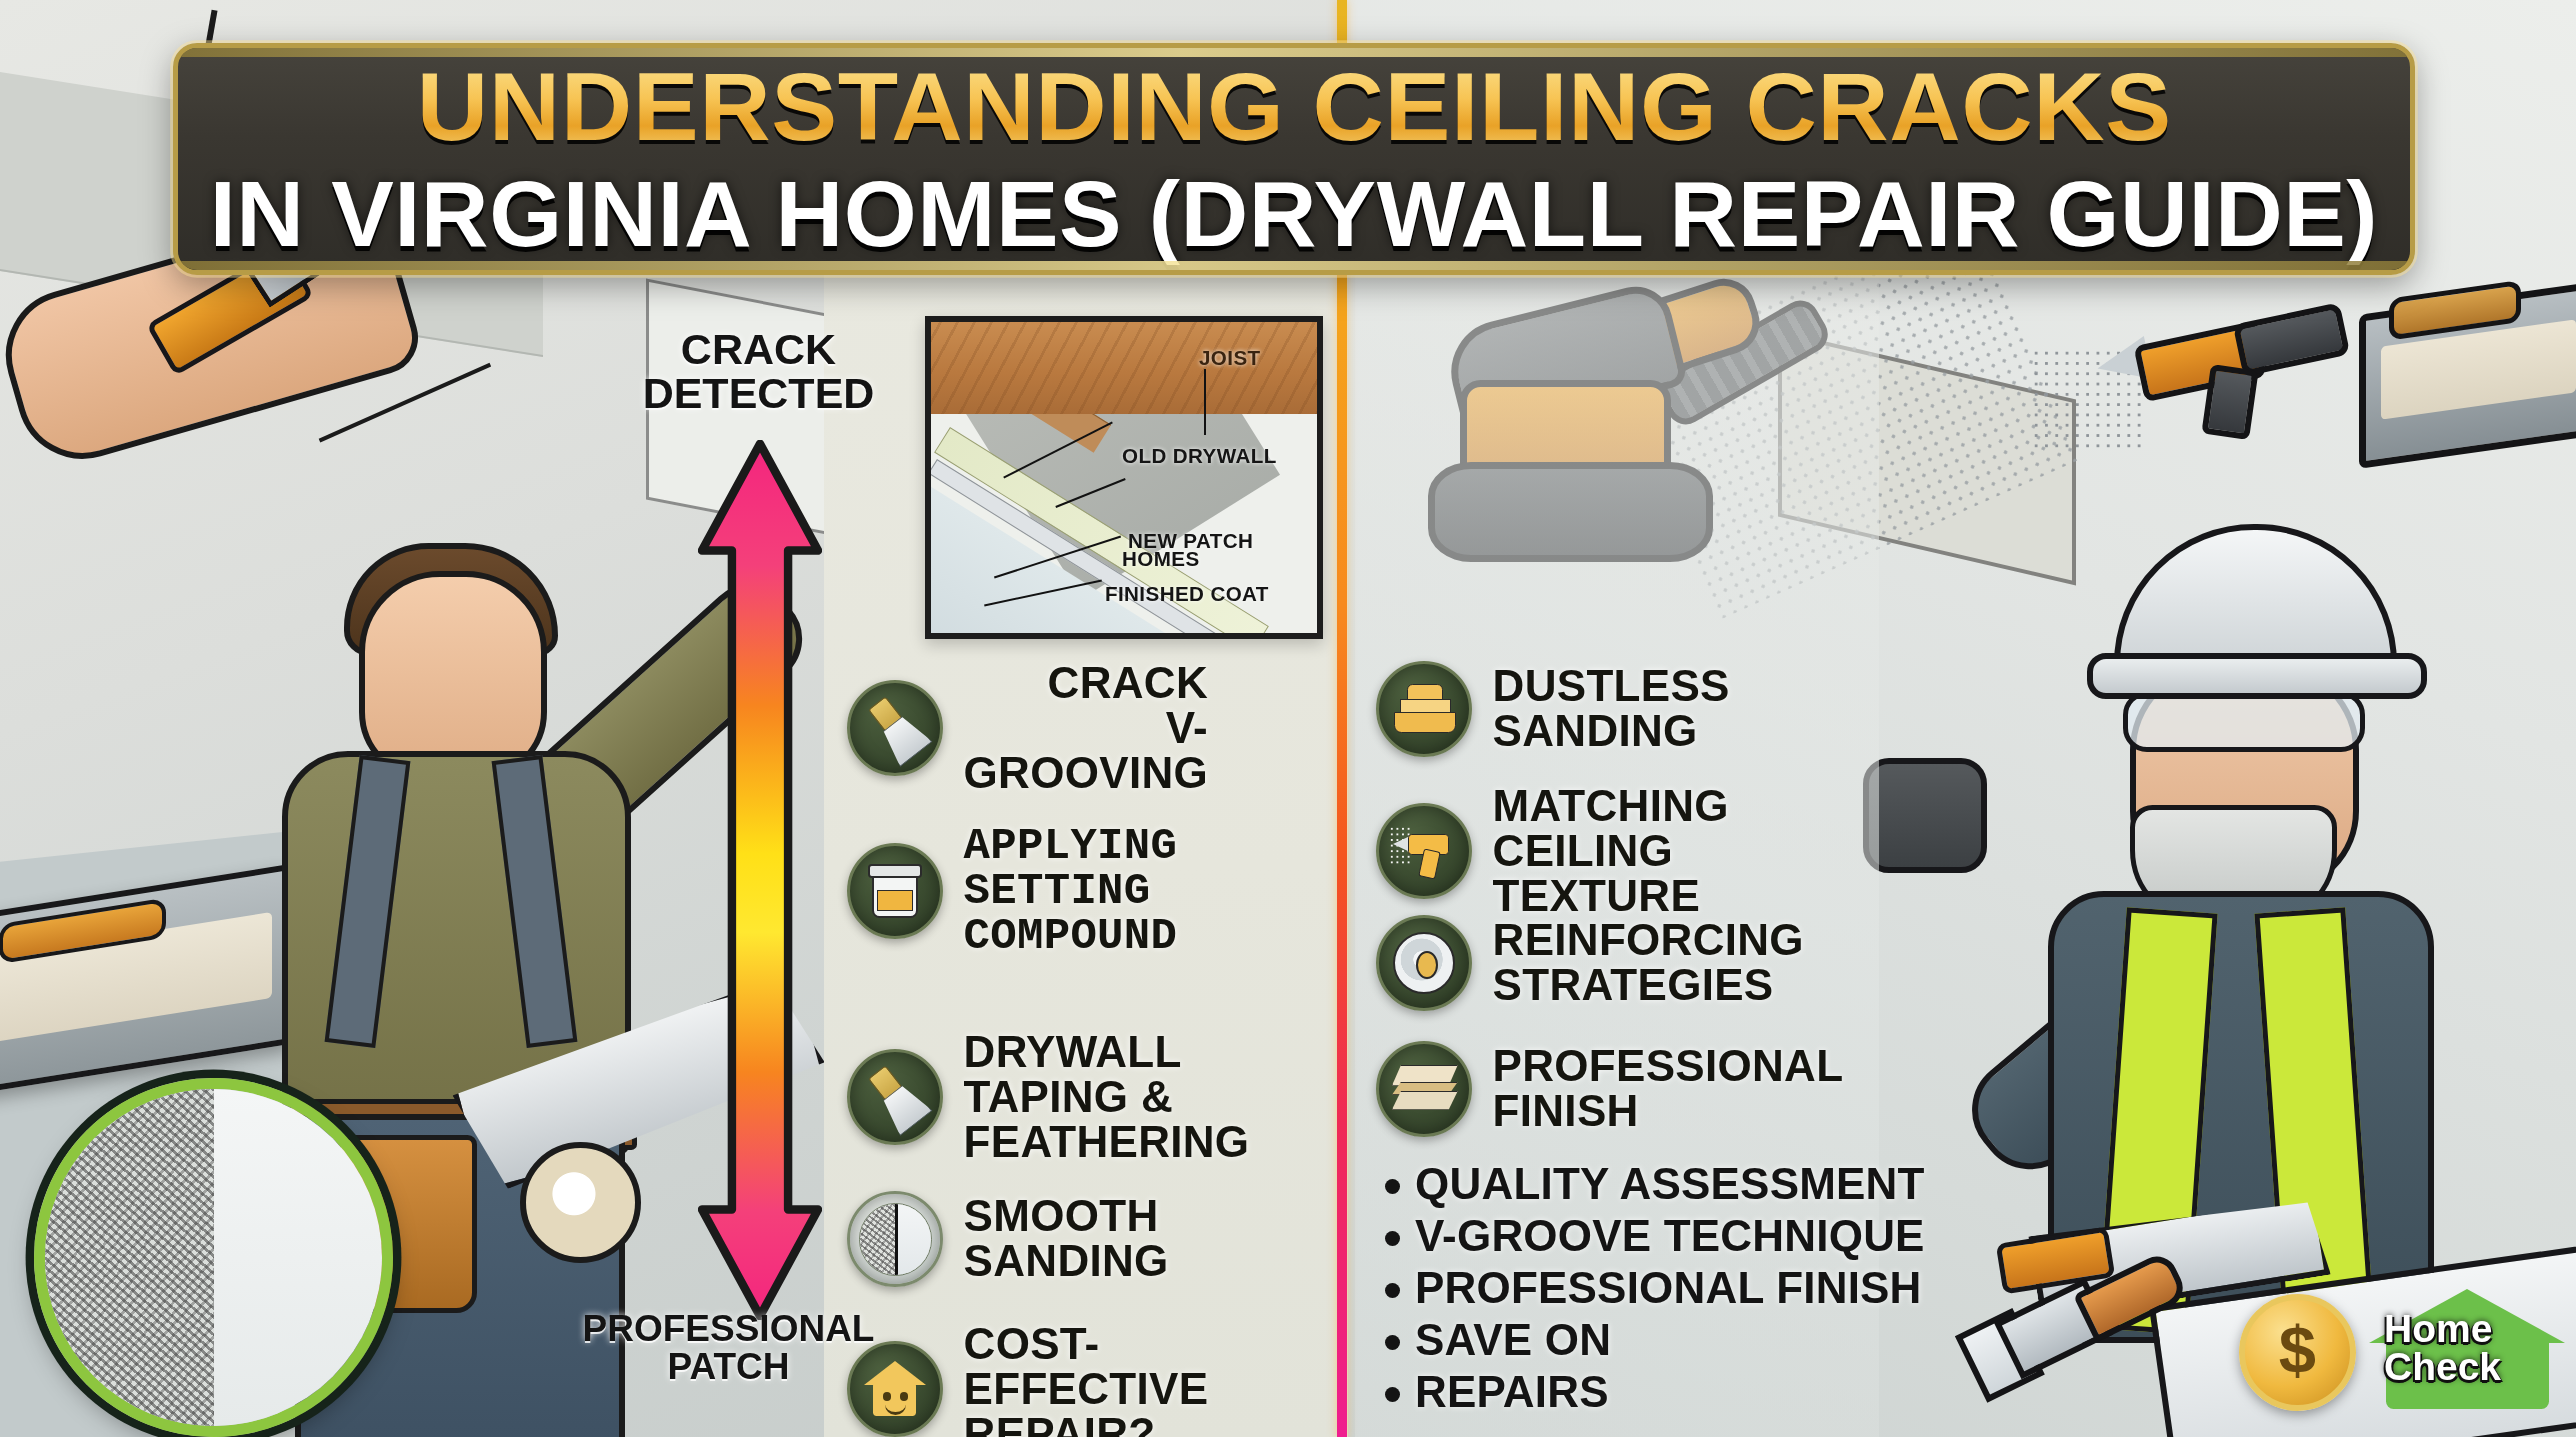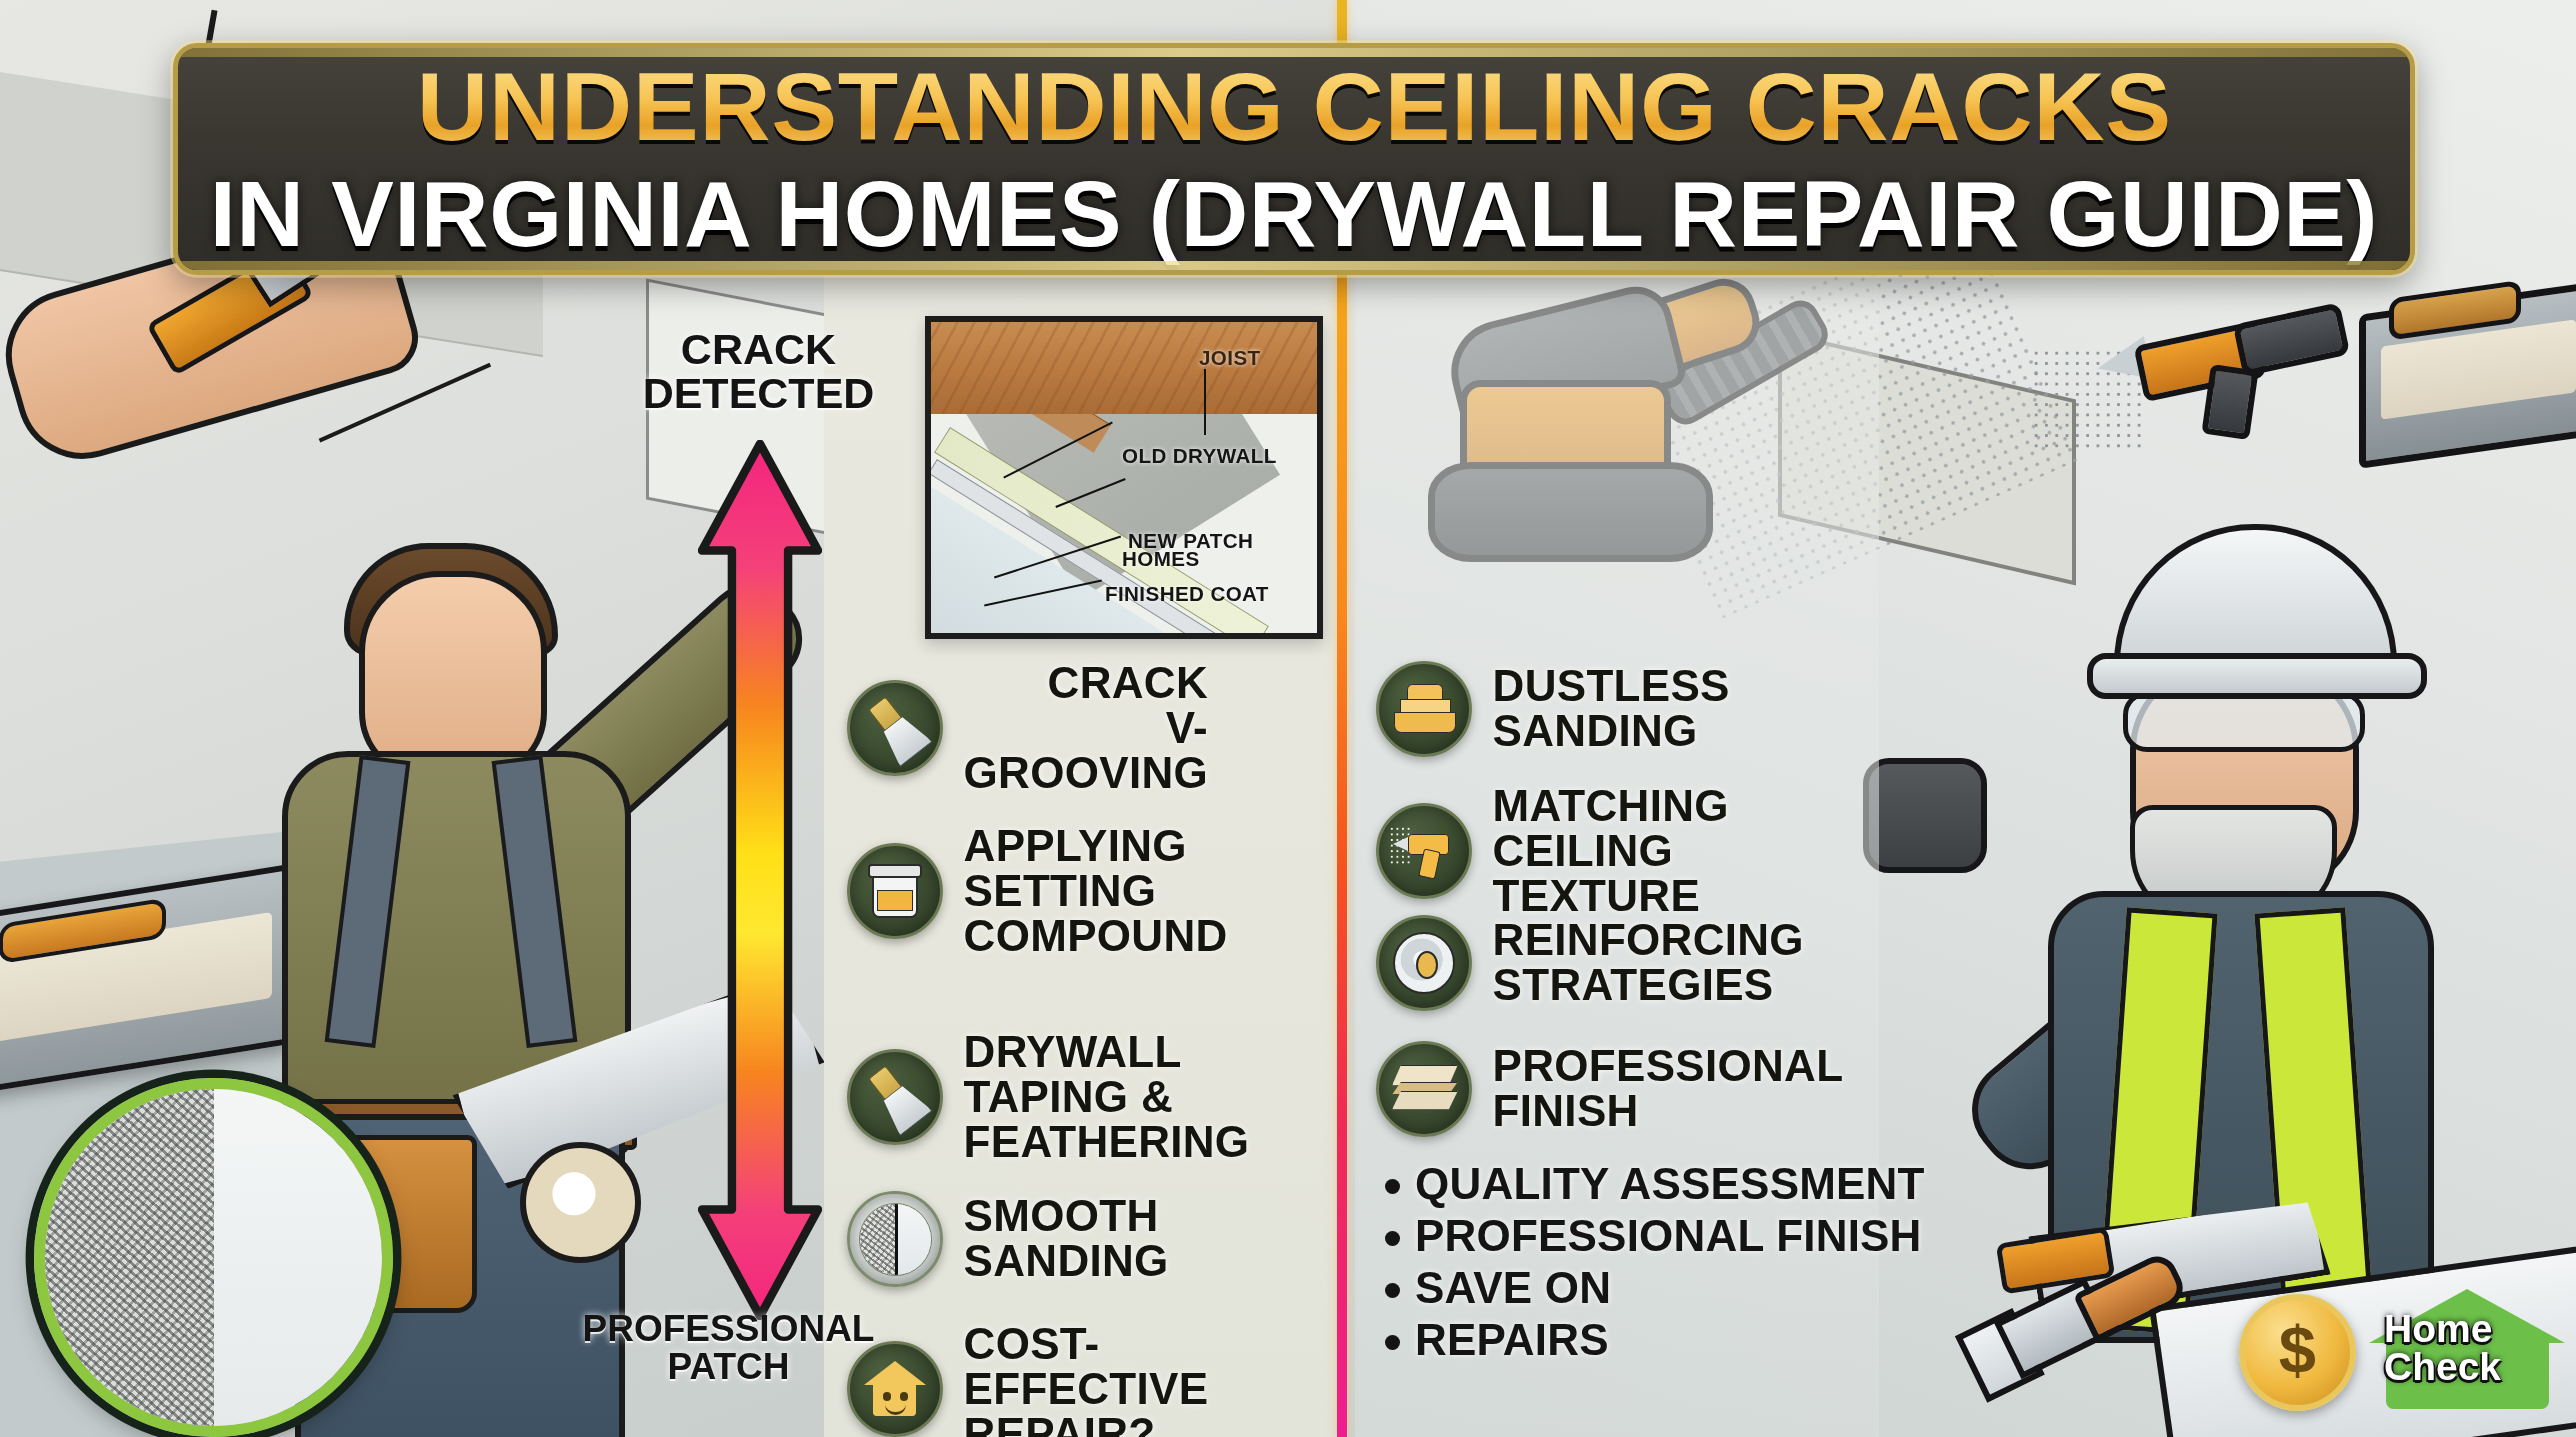--- a/index.html
+++ b/index.html
@@ -538,21 +538,21 @@
     </div>
 
     <div class="feat" style="top:824px;">
       <div class="badge">
         <div class="g-bucket">
             <div class="body"></div>
             <div class="band"></div>
             <div class="lid"></div>
           </div>
       </div>
-      <div class="feat-text" style="white-space:pre-line;">APPLYING
+      <div class="feat-text" style="white-space:pre-line;font-family:Liberation Mono, monospace;">APPLYING
 SETTING
 COMPOUND</div>
     </div>
 
     <div class="feat" style="top:1030px;">
       <div class="badge">
         <div class="g-knife">
             <div class="handle"></div>
             <div class="blade"></div>
           </div>
@@ -641,20 +641,24 @@
     </div>
   </div>
 
   <div class="bullets">
     <div class="bullet">
       <div class="dot"></div>
       <div class="btx">QUALITY ASSESSMENT</div>
     </div>
     <div class="bullet">
       <div class="dot"></div>
+      <div class="btx">V-GROOVE TECHNIQUE</div>
+    </div>
+    <div class="bullet">
+      <div class="dot"></div>
       <div class="btx">PROFESSIONAL FINISH</div>
     </div>
     <div class="bullet">
       <div class="dot"></div>
       <div class="btx">SAVE ON</div>
     </div>
     <div class="bullet">
       <div class="dot"></div>
       <div class="btx">REPAIRS</div>
     </div>

